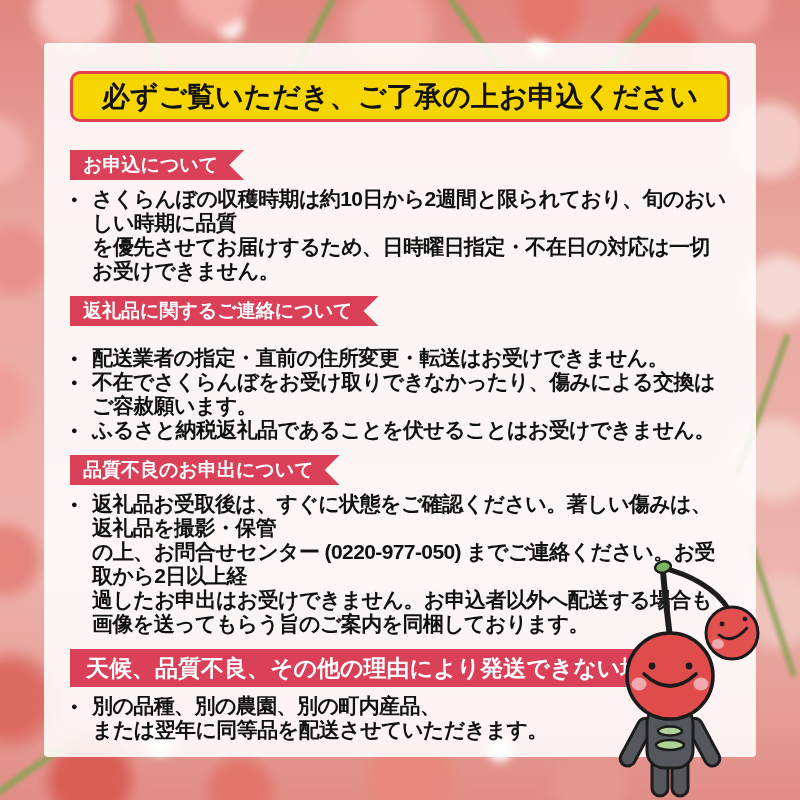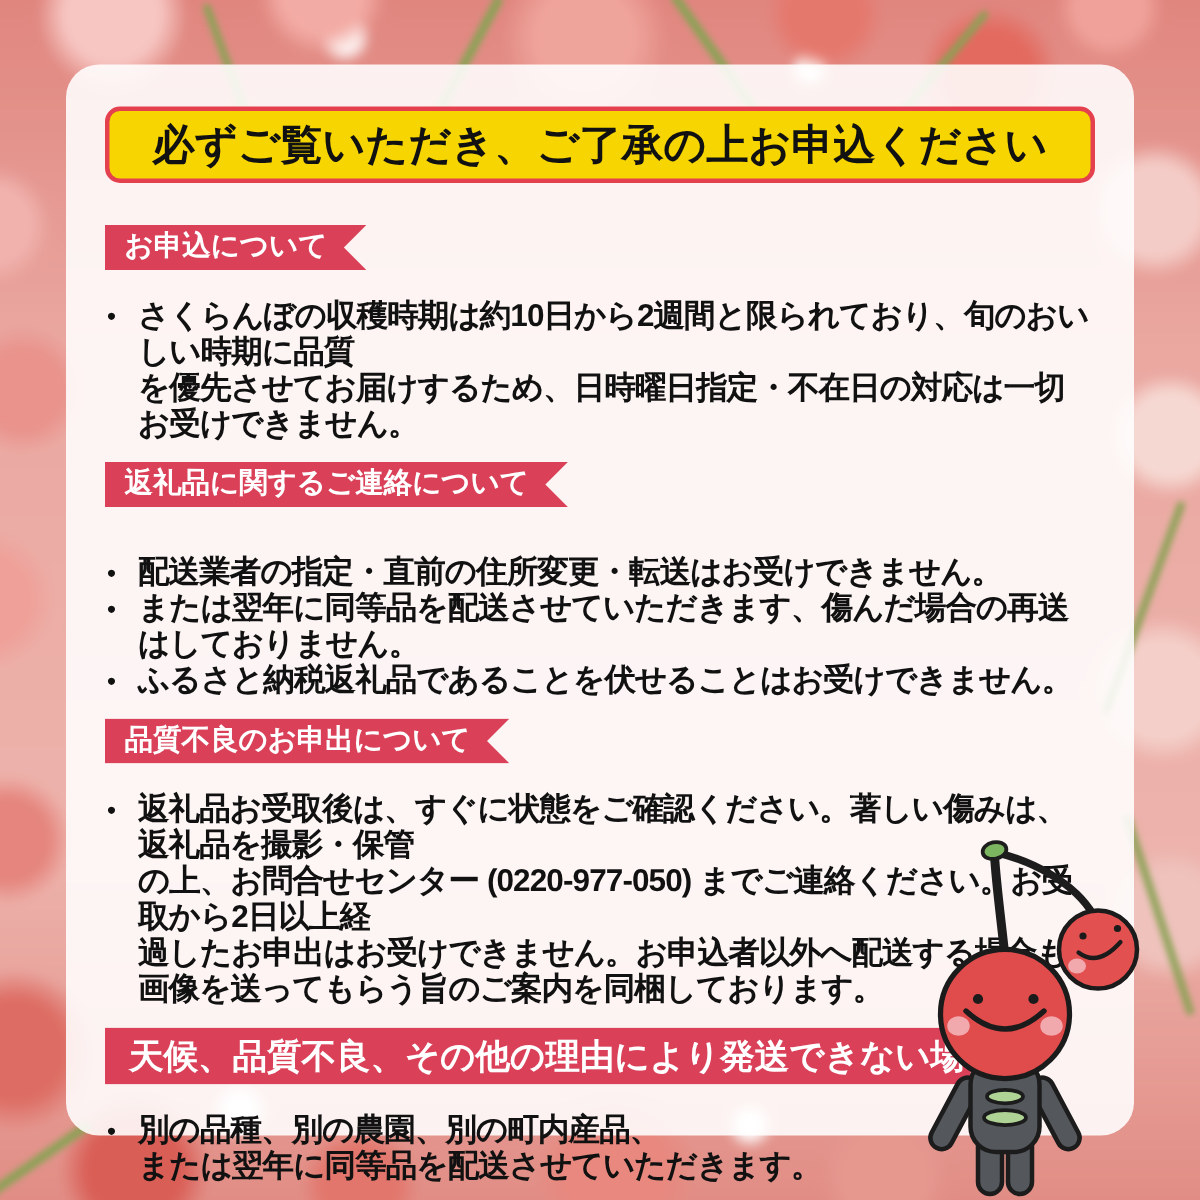--- a/index.html
+++ b/index.html
@@ -38,40 +38,40 @@
       radial-gradient(circle 24px at 520px 770px, #ffffff 0 25%, rgba(255,255,255,0) 70%),
       radial-gradient(circle 26px at 700px 740px, #ffffff 0 25%, rgba(255,255,255,0) 70%),
       linear-gradient(180deg,#df837c 0%,#eaa8a1 30%,#edb3ac 70%,#e08a82 100%);
     filter:blur(3px);
   }
   .stem{position:absolute;background:#8aa255;border-radius:3px;filter:blur(2px);}
   
   .panel{
     position:absolute;left:44px;top:43px;width:712px;height:714px;
     background:rgba(255,255,255,0.88);
-    border-radius:22px;
+    border-radius:4px;
     box-sizing:border-box;
     padding:28px 26px 0 26px;
   }
   
   .banner{
     box-sizing:border-box;height:51px;margin:0 0 28px 0;
     background:#f6d500;border:3px solid #e5404e;border-radius:10px;
     display:flex;align-items:center;justify-content:center;
     color:#111;font-size:28px;font-weight:bold;letter-spacing:0px;
   }
   
   .section{margin-bottom:13px;}
   .ribbon{
     display:inline-block;box-sizing:border-box;
     background:#da4159;color:#fff;font-weight:bold;
     font-size:19px;line-height:30px;height:30px;
     padding:0 26px 0 13px;
     clip-path:polygon(0 0,100% 0,calc(100% - 15px) 50%,100% 100%,0 100%);
-    margin-bottom:19px;
+    margin-bottom:7px;
   }
   .section.wide .ribbon{
     font-size:23px;line-height:38px;height:38px;padding:0 30px 0 16px;
     clip-path:polygon(0 0,100% 0,calc(100% - 17px) 50%,100% 100%,0 100%);
   }
   ul.items{list-style:none;margin:0;padding:0;}
   ul.items li{
     position:relative;
     padding-left:22px;
     color:#111;font-size:21px;line-height:24px;font-weight:bold;
@@ -111,21 +111,21 @@
     </ul>
   </div>
 
   <div class="section">
     <div class="ribbon">返礼品に関するご連絡について</div>
   </div>
 
   <div class="section">
     <ul class="items">
       <li><span class="item-text">配送業者の指定・直前の住所変更・転送はお受けできません。</span></li>
-      <li><span class="item-text">または翌年に同等品を配送させていただきます、傷んだ場合の再送はしておりません。</span></li>
+      <li><span class="item-text">不在でさくらんぼをお受け取りできなかったり、傷みによる交換はご容赦願います。</span></li>
       <li><span class="item-text">ふるさと納税返礼品であることを伏せることはお受けできません。</span></li>
     </ul>
   </div>
 
   <div class="section">
     <div class="ribbon">品質不良のお申出について</div>
     <ul class="items">
       <li><span class="item-text">返礼品お受取後は、すぐに状態をご確認ください。著しい傷みは、返礼品を撮影・保管
 の上、お問合せセンター (0220-977-050) までご連絡ください。お受取から2日以上経
 過したお申出はお受けできません。お申込者以外へ配送する場合も

